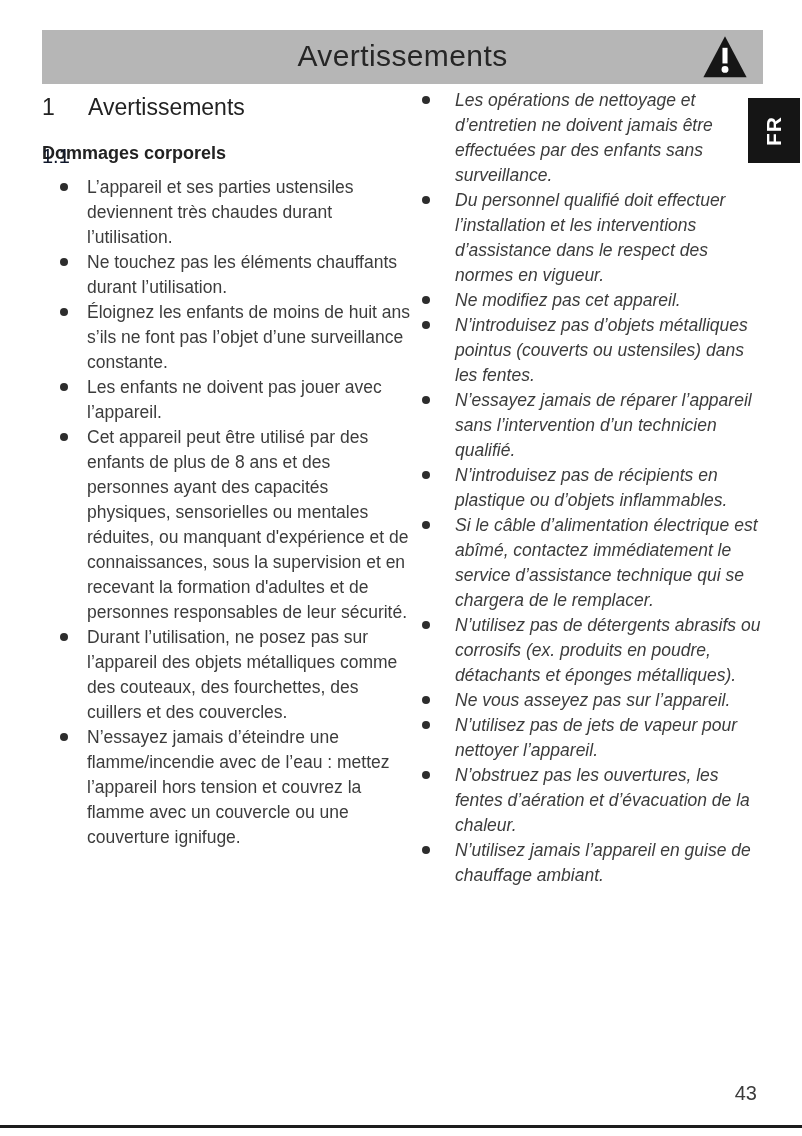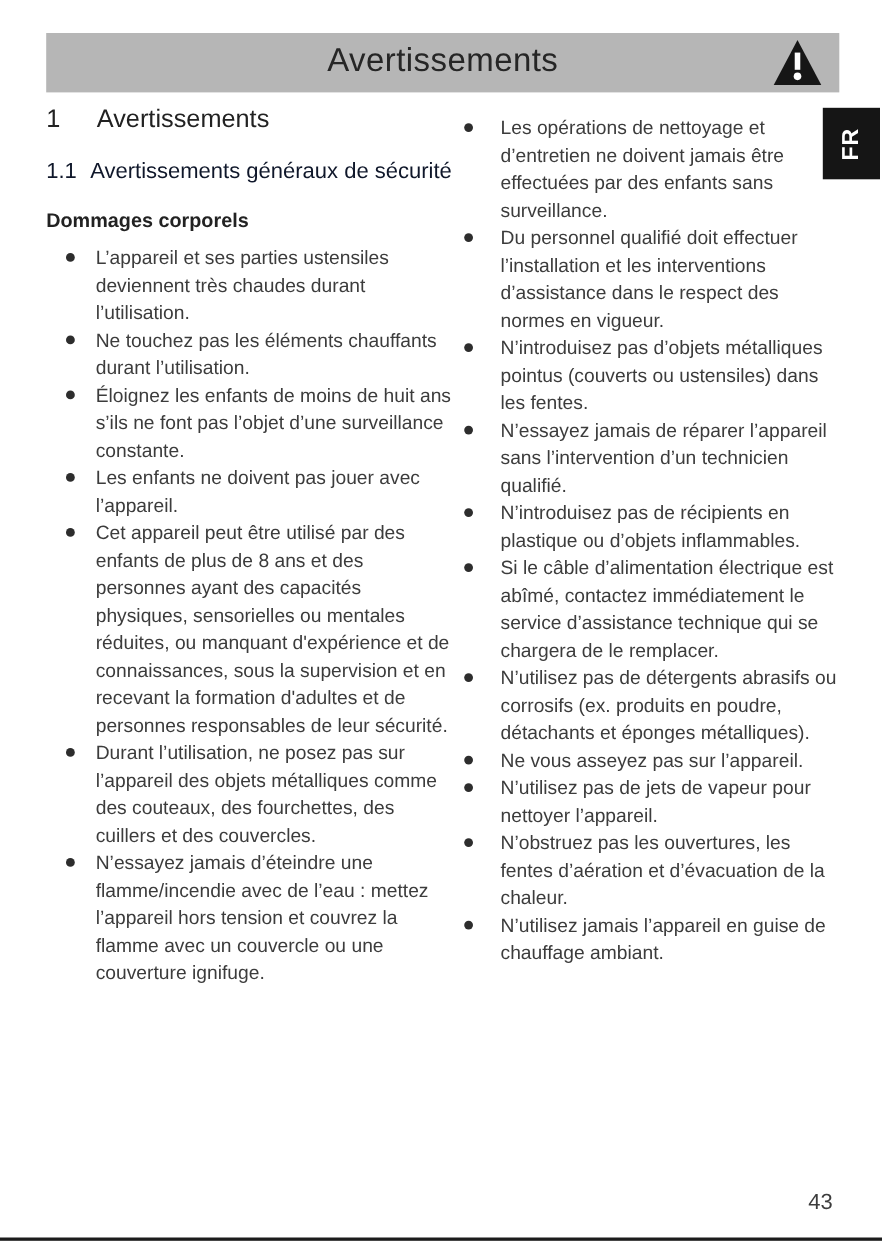--- a/index.html
+++ b/index.html
@@ -46,21 +46,21 @@
   .lang-tab span {
     color: #ffffff;
     font-size: 21px;
     font-weight: bold;
     letter-spacing: 1px;
     transform: rotate(-90deg);
   }
 
   
   .col-left  { position: absolute; left: 42px;  top: 93px; width: 372px; }
-  .col-right { position: absolute; left: 420px; top: 104px; width: 345px; }
+  .col-right { position: absolute; left: 420px; top: 88px; width: 345px; font-style: italic; }
 
   .h1 {
     position: relative;
     padding-left: 46px;
     font-size: 23px;
     line-height: 28px;
     color: #222222;
     margin: 0 0 20px 0;
   }
   .h1 .num { position: absolute; left: 0; top: 0; }
@@ -136,40 +136,40 @@
   </div>
 
   <div class="col-left">
     <div class="h1">
       <span class="num">1</span>
       <span>Avertissements</span>
     </div>
 
     <div class="h2">
       <span class="num">1.1</span>
-      <span>Avertissements généraux de sécurité</span>
     </div>
 
     <div class="h3">Dommages corporels</div>
 
     <ul class="warning-list">
       <li>L’appareil et ses parties ustensiles deviennent très chaudes durant l’utilisation.</li>
       <li>Ne touchez pas les éléments chauffants durant l’utilisation.</li>
       <li>Éloignez les enfants de moins de huit ans s’ils ne font pas l’objet d’une surveillance constante.</li>
       <li>Les enfants ne doivent pas jouer avec l’appareil.</li>
       <li>Cet appareil peut être utilisé par des enfants de plus de 8 ans et des personnes ayant des capacités physiques, sensorielles ou mentales réduites, ou manquant d'expérience et de connaissances, sous la supervision et en recevant la formation d'adultes et de personnes responsables de leur sécurité.</li>
       <li>Durant l’utilisation, ne posez pas sur l’appareil des objets métalliques comme des couteaux, des fourchettes, des cuillers et des couvercles.</li>
       <li>N’essayez jamais d’éteindre une flamme/incendie avec de l’eau : mettez l’appareil hors tension et couvrez la flamme avec un couvercle ou une couverture ignifuge.</li>
     </ul>
   </div>
 
   <div class="col-right">
     <ul class="warning-list">
       <li>Les opérations de nettoyage et d’entretien ne doivent jamais être effectuées par des enfants sans surveillance.</li>
       <li>Du personnel qualifié doit effectuer l’installation et les interventions d’assistance dans le respect des normes en vigueur.</li>
+      <li>Ne modifiez pas cet appareil.</li>
       <li>N’introduisez pas d’objets métalliques pointus (couverts ou ustensiles) dans les fentes.</li>
       <li>N’essayez jamais de réparer l’appareil sans l’intervention d’un technicien qualifié.</li>
       <li>N’introduisez pas de récipients en plastique ou d’objets inflammables.</li>
       <li>Si le câble d’alimentation électrique est abîmé, contactez immédiatement le service d’assistance technique qui se chargera de le remplacer.</li>
     </ul>
 
 
     <ul class="warning-list">
       <li>N’utilisez pas de détergents abrasifs ou corrosifs (ex. produits en poudre, détachants et éponges métalliques).</li>
       <li>Ne vous asseyez pas sur l’appareil.</li>

